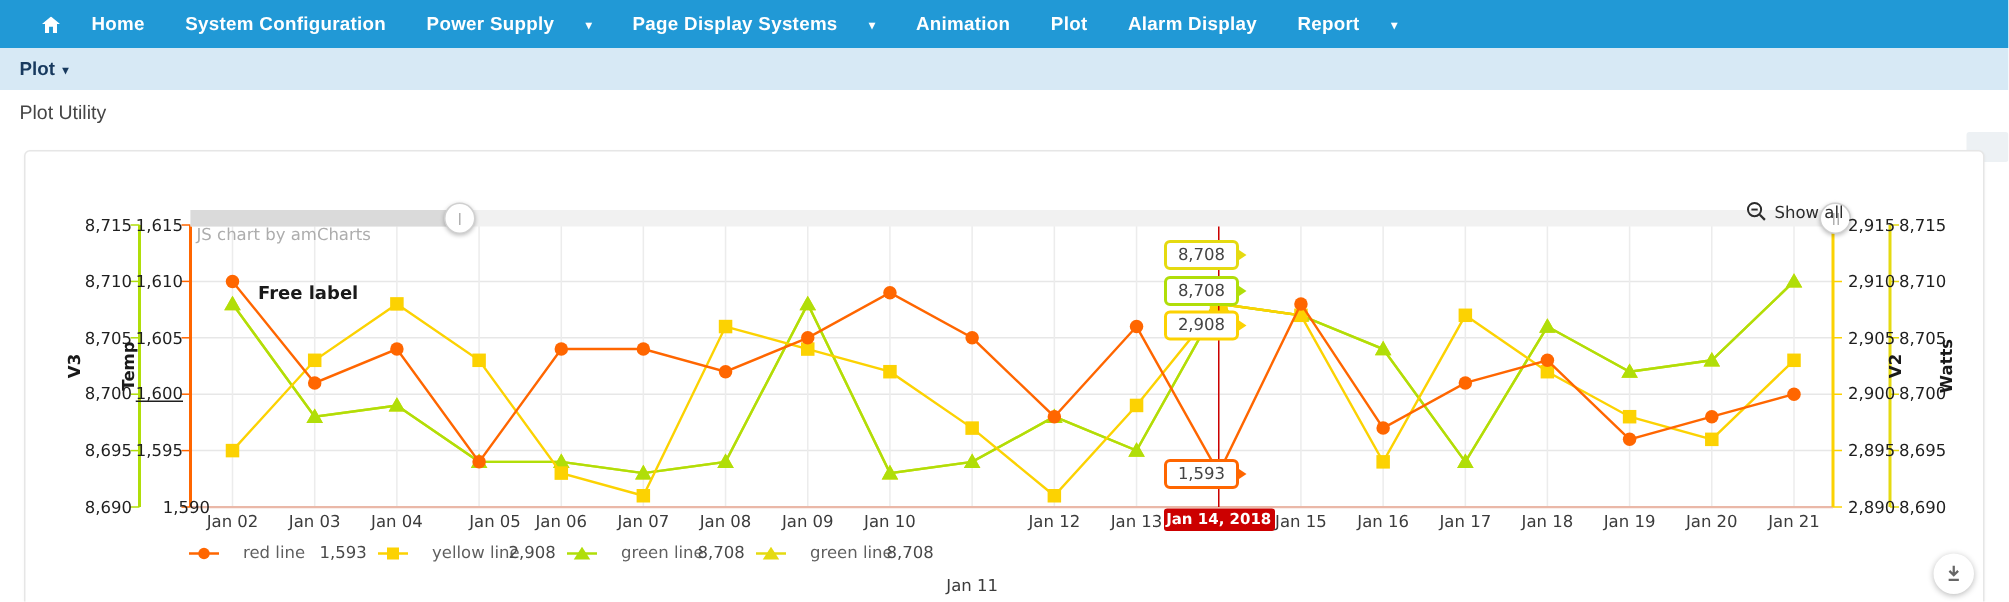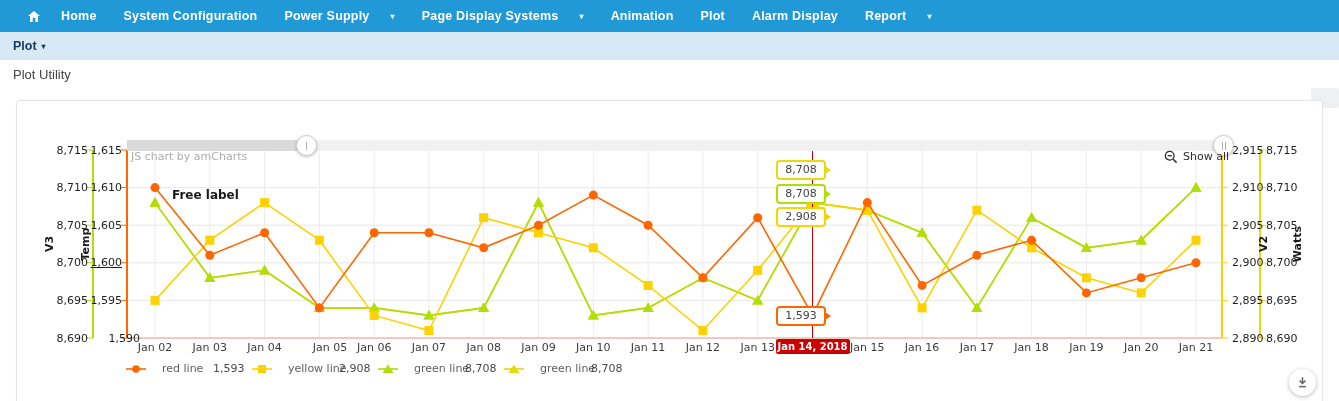--- a/index.html
+++ b/index.html
@@ -25,21 +25,21 @@
 
   
   .card{position:absolute;left:16px;top:100px;width:1305px;height:310px;background:#fff;
         border:1px solid #e6e6e6;border-radius:4px;box-shadow:0 1px 2px rgba(0,0,0,.04)}
 
   #chart-svg{position:absolute;left:0;top:0;width:1339px;height:401px;pointer-events:none}
 
   .chart-text{position:absolute;font-family:"DejaVu Sans",sans-serif;white-space:nowrap}
   .watermark{left:131px;top:150px;font-size:11px;color:#adadad}
   .free-label{left:172px;top:188px;font-size:12px;font-weight:bold;color:#1a1a1a}
-  .show-all{left:1164px;top:150px;display:flex;gap:5px;cursor:pointer}
+  .show-all{left:1164px;top:134px;display:flex;align-items:center;gap:5px;cursor:pointer}
   .show-all span{font-size:11px;color:#2b2b2b;font-family:"DejaVu Sans",sans-serif}
 
   .tick{position:absolute;font-family:"DejaVu Sans",sans-serif;font-size:11px;color:#1f1f1f;height:13px;line-height:13px}
   .datelabel{position:absolute;font-family:"DejaVu Sans",sans-serif;font-size:11px;color:#3c3c3c;
              width:54px;text-align:center;top:341px}
 
   
   .sb-track{position:absolute;left:127px;top:140px;width:1104px;height:11px;background:#f1f1f1}
   .sb-sel{position:absolute;left:127px;top:140px;width:176px;height:11px;background:#dadada}
   .grip{position:absolute;top:135px;width:21px;height:21px;border-radius:50%;background:#fff;
@@ -318,21 +318,21 @@
     <div class="tick" style="left: 1266px; width: 48px; text-align: left; top: 143.5px;">8,715</div>
     <div class="datelabel" style="left: 128px;">Jan 02</div>
     <div class="datelabel" style="left: 182.8px;">Jan 03</div>
     <div class="datelabel" style="left: 237.6px;">Jan 04</div>
     <div class="datelabel" style="left: 303px;">Jan 05</div>
     <div class="datelabel" style="left: 347.2px;">Jan 06</div>
     <div class="datelabel" style="left: 401.9px;">Jan 07</div>
     <div class="datelabel" style="left: 456.7px;">Jan 08</div>
     <div class="datelabel" style="left: 511.5px;">Jan 09</div>
     <div class="datelabel" style="left: 566.3px;">Jan 10</div>
-    <div class="datelabel" style="left: 621.1px;">Jan 11</div>
+    <div class="datelabel" style="left: 621.1px; margin-top: 43px;">Jan 11</div>
     <div class="datelabel" style="left: 675.9px;">Jan 12</div>
     <div class="datelabel" style="left: 730.7px;">Jan 13</div>
     <div class="datelabel" style="left: 840.3px;">Jan 15</div>
     <div class="datelabel" style="left: 895.1px;">Jan 16</div>
     <div class="datelabel" style="left: 949.9px;">Jan 17</div>
     <div class="datelabel" style="left: 1004.6px;">Jan 18</div>
     <div class="datelabel" style="left: 1059.4px;">Jan 19</div>
     <div class="datelabel" style="left: 1114.2px;">Jan 20</div>
     <div class="datelabel" style="left: 1169px;">Jan 21</div>
   </div>

